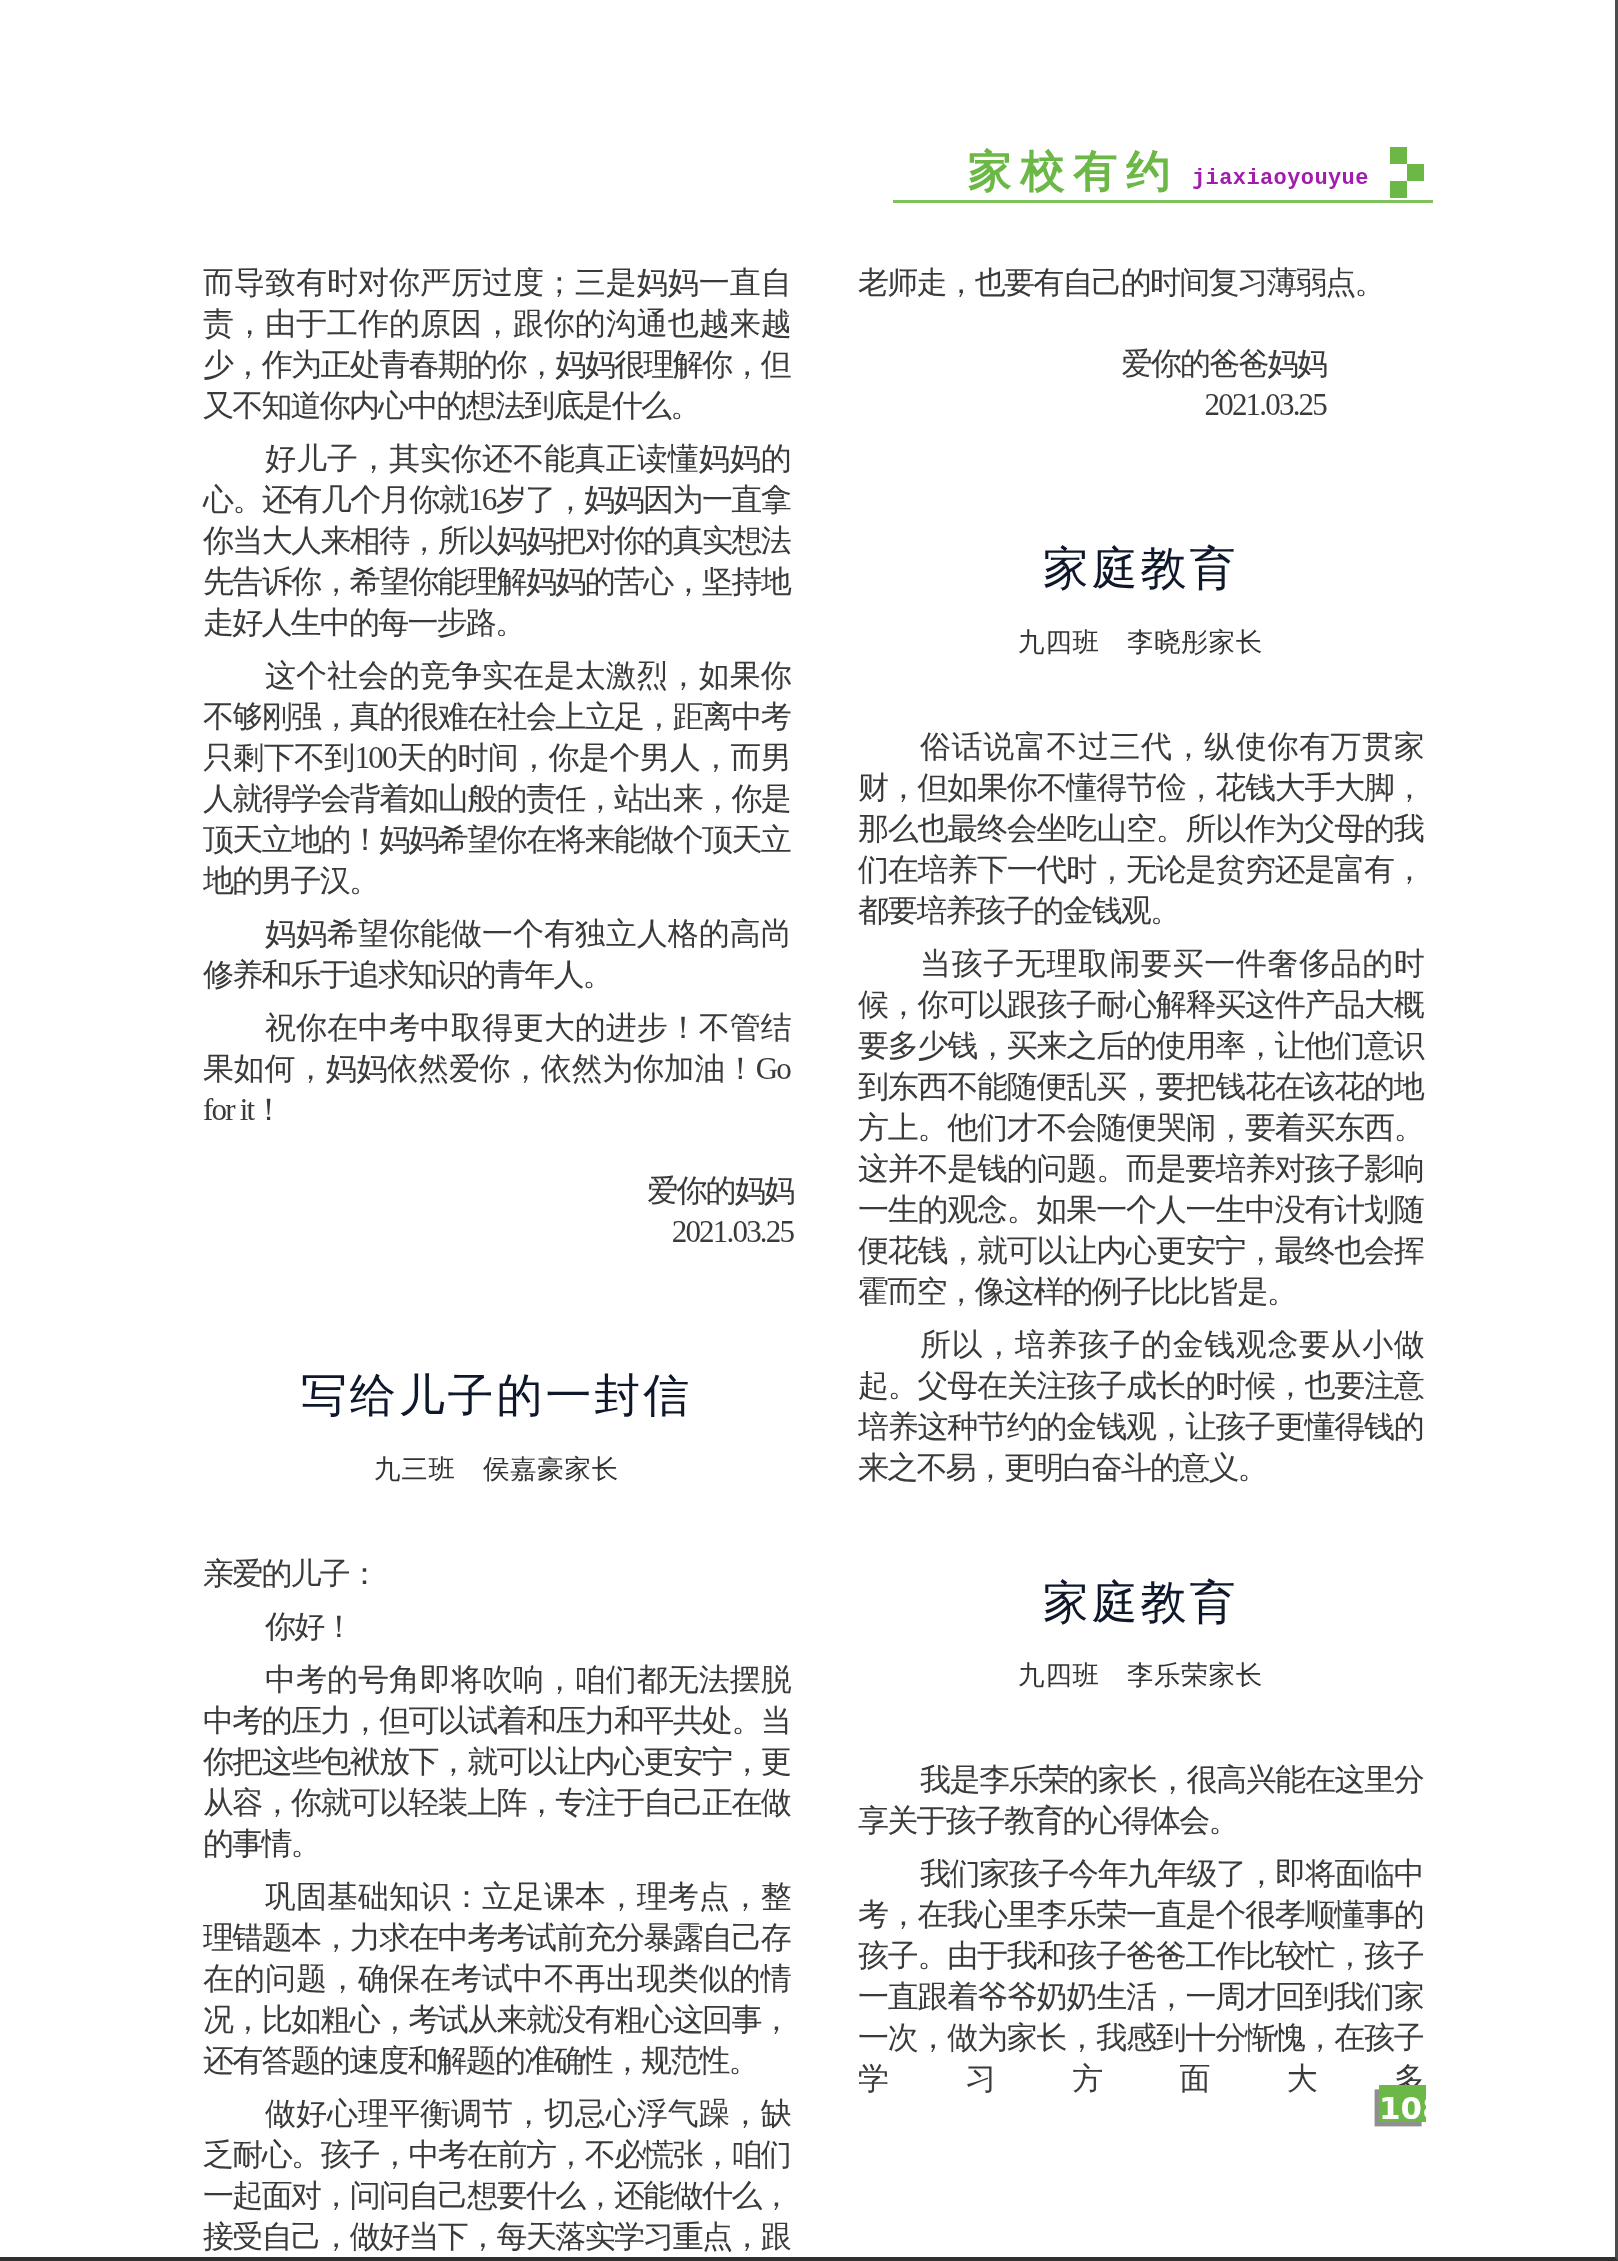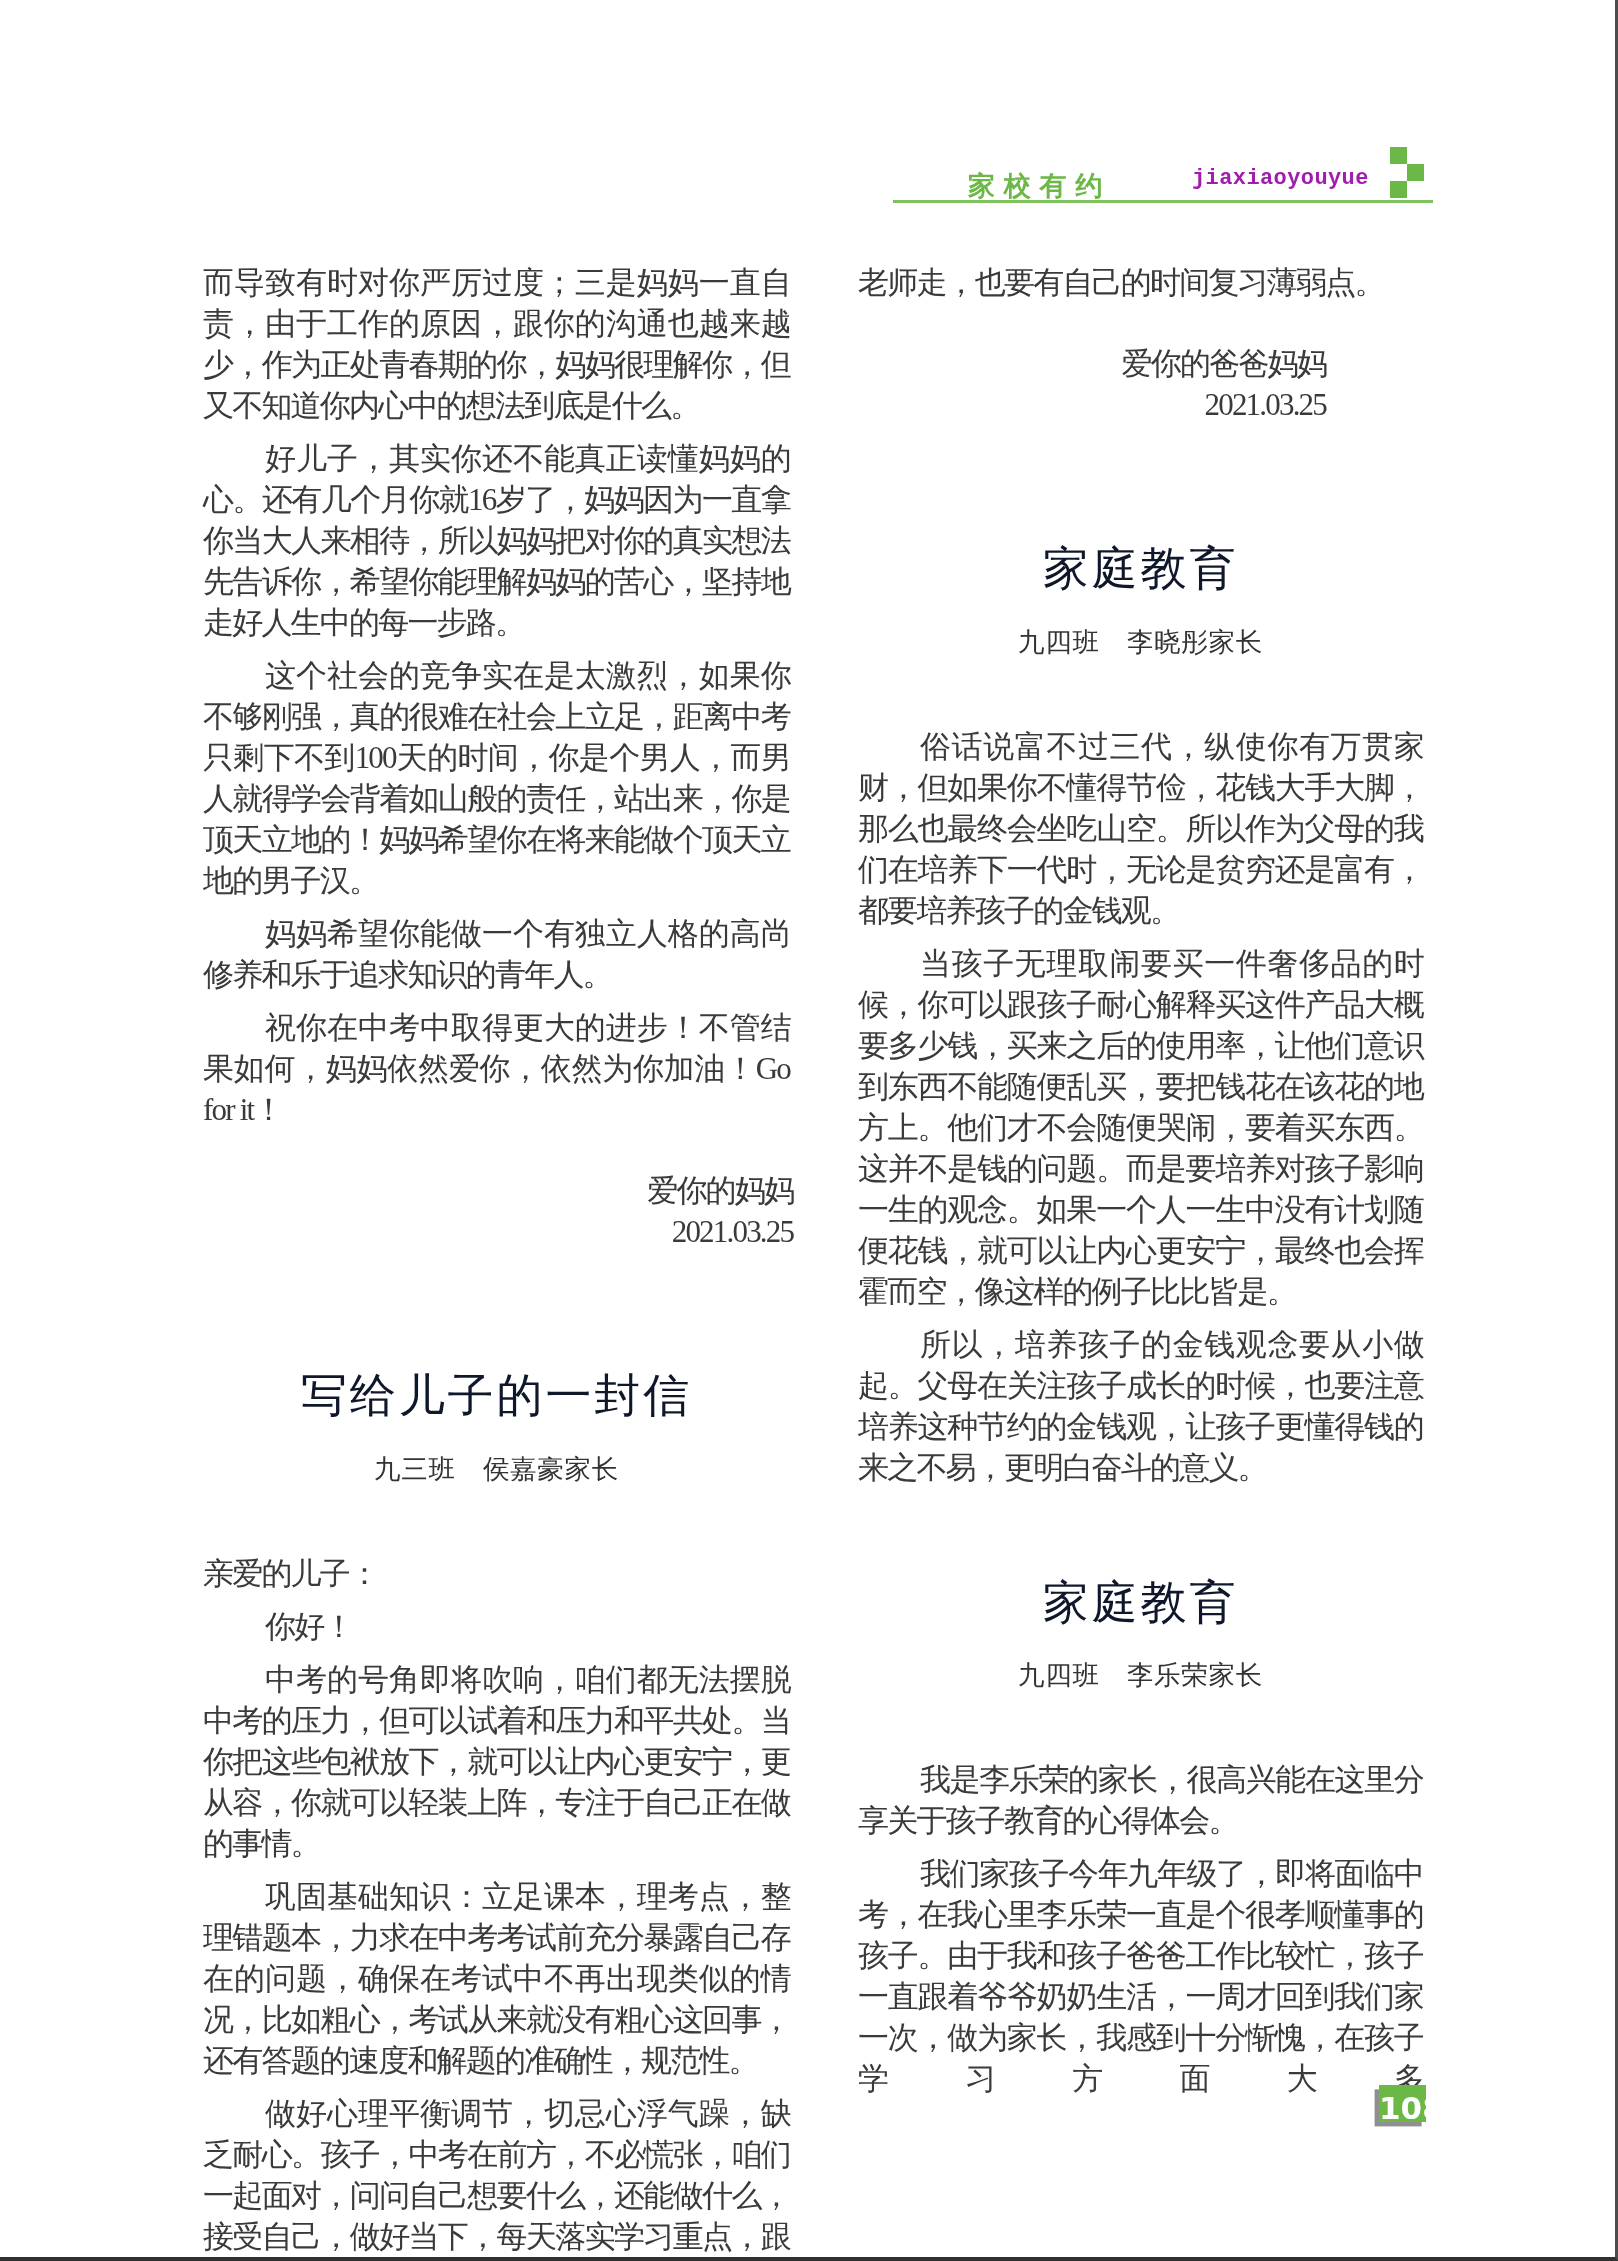--- a/index.html
+++ b/index.html
@@ -8,23 +8,23 @@
     width:1618px;height:2261px;
     background:#ffffff;
     box-sizing:border-box;
     border-right:3.7px solid #4b4b4b;
     border-bottom:4.4px solid #303030;
     overflow:hidden;
     font-family:"Liberation Serif","DejaVu Serif",serif;
   }
   
   .logo-cn{
-    position:absolute;left:968px;top:164px;
+    position:absolute;left:968px;top:149px;
     font-family:"DejaVu Sans","Liberation Sans",sans-serif;
-    font-weight:bold;font-size:27px;line-height:43px;
+    font-weight:bold;font-size:44px;line-height:43px;
     letter-spacing:8.8px;color:#6CB846;
   }
   .logo-py{
     position:absolute;left:1192px;top:166px;
     font-family:Liberation Mono, monospace;
     font-weight:bold;font-size:22px;line-height:26.5px;
     letter-spacing:0.4px;color:#a21caf;
   }
   .sq{position:absolute;width:17px;height:17px;background:#6CB846;}
   .sq1{left:1390px;top:147px;}

